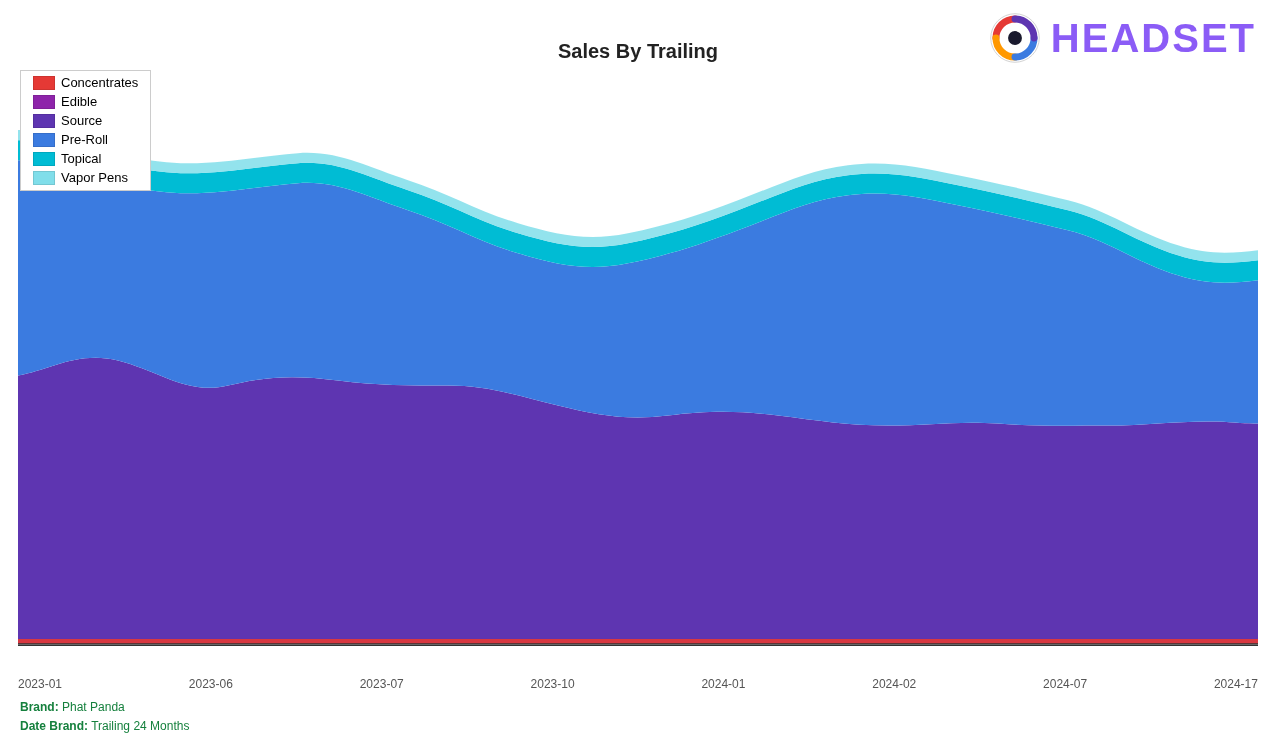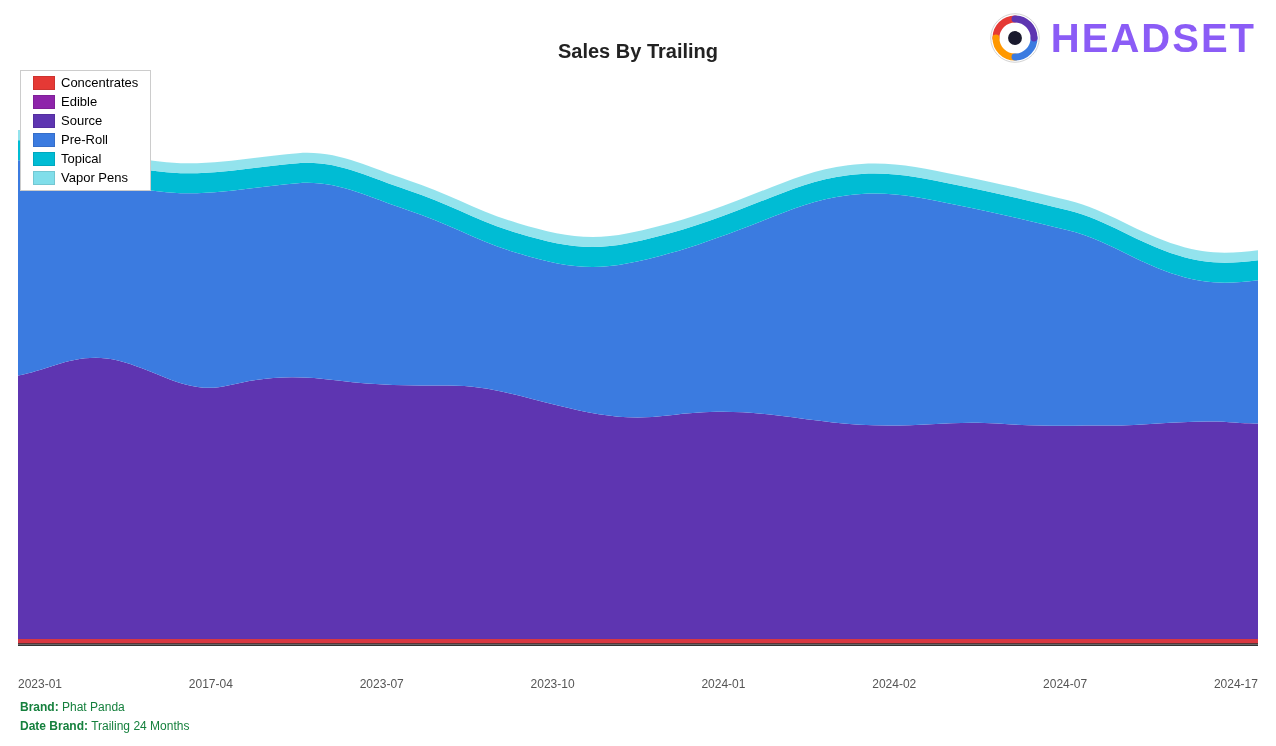--- a/index.html
+++ b/index.html
@@ -279,21 +279,21 @@
       <rect x="0" y="573" width="1240" height="5" fill="#e53935" opacity="0.9"></rect>
 
       <line x1="0" y1="578" x2="1240" y2="578" stroke="#333" stroke-width="1.5"></line>
     </svg>
   </div>
 
   <div class="axis-line"></div>
 
   <div class="x-axis-labels">
     <span>2023-01</span>
-    <span>2017-04</span>
+    <span>2023-06</span>
     <span>2023-07</span>
     <span>2023-10</span>
     <span>2024-01</span>
     <span>2024-02</span>
     <span>2024-07</span>
     <span>2024-17</span>
   </div>
 
   <div class="footer-info">
     <div>

